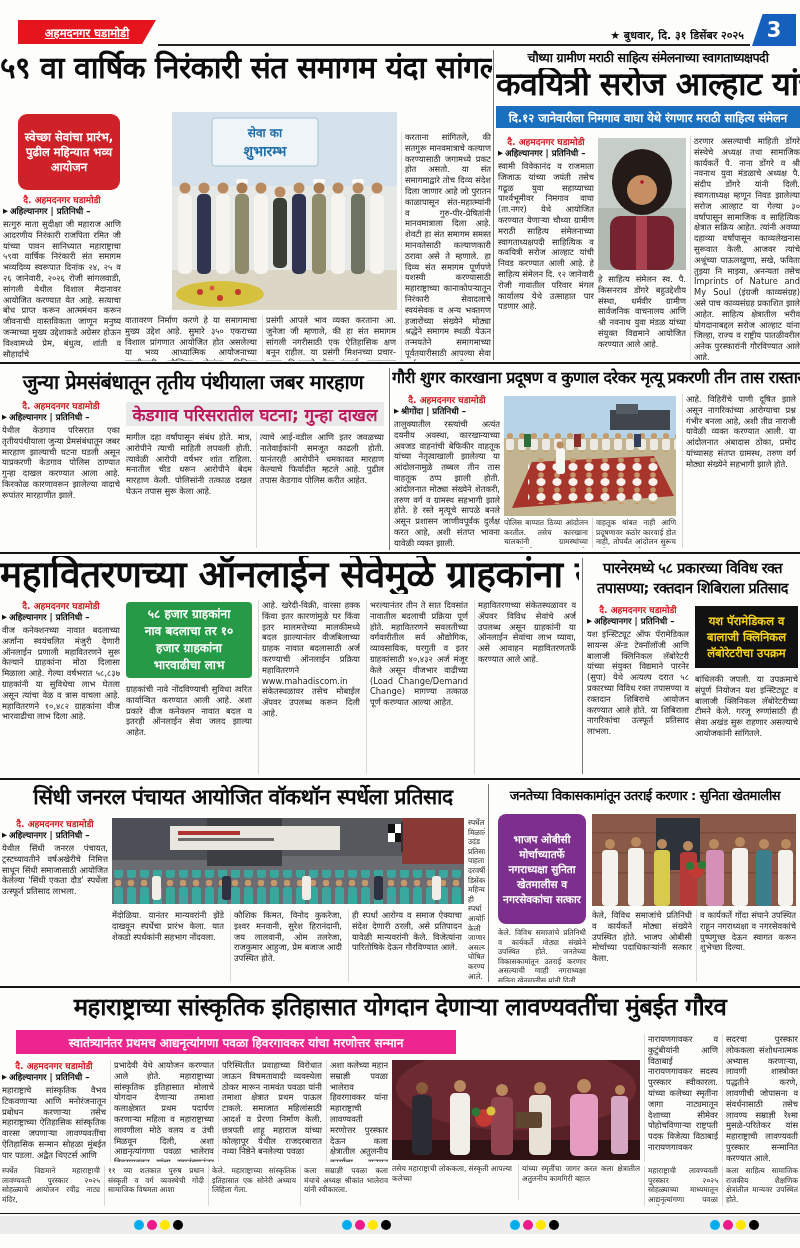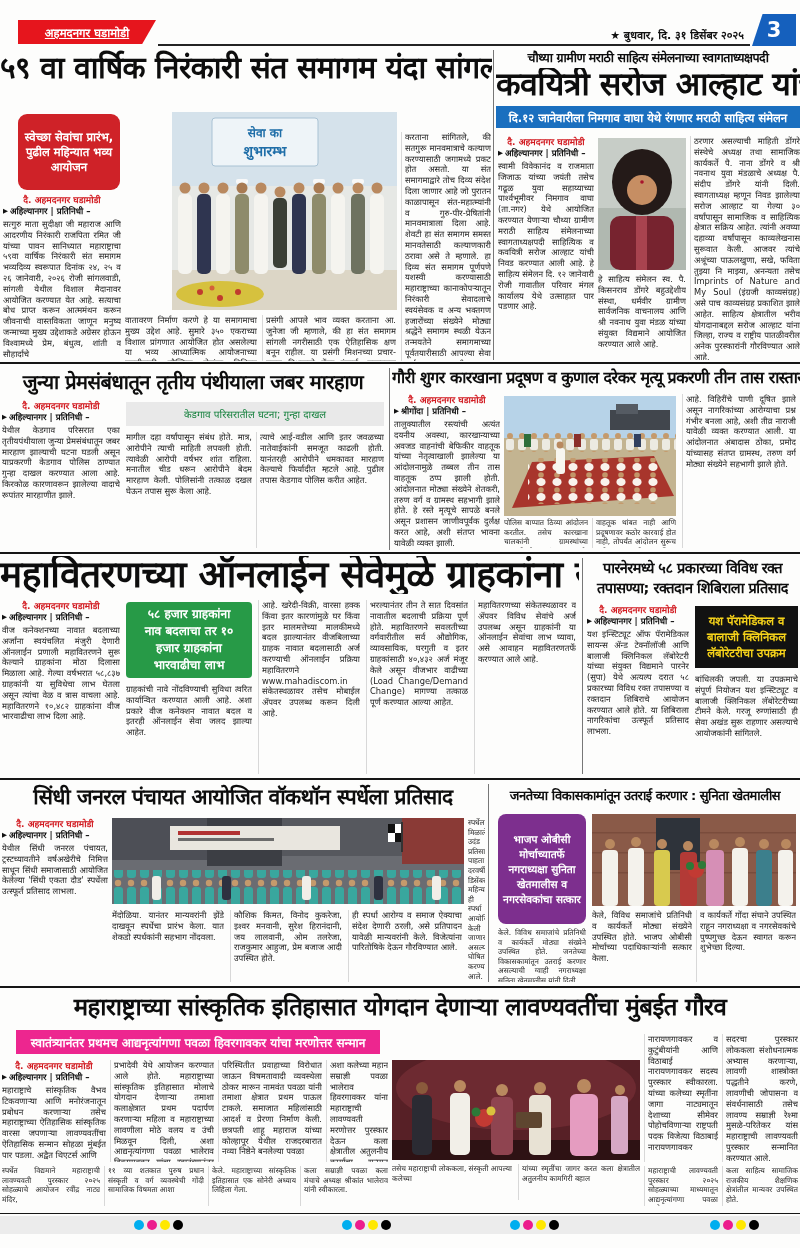--- a/index.html
+++ b/index.html
@@ -121,21 +121,21 @@
   <div class="hr" style="top:362px;height:2px"></div>
 
   <div class="abs" style="left:0;top:366px;width:386px;height:184px">
     <div class="hl" style="position:absolute;left:0;top:2px;width:386px;font-size:20px;line-height:28px">जुन्या प्रेमसंबंधातून तृतीय पंथीयाला जबर मारहाण</div>
     <div class="body abs" style="left:2px;top:34px;width:118px;height:148px">
       <div class="press">दै. अहमदनगर घडामोडी</div>
       <div class="city"><span class="mk">▶</span><span>अहिल्यानगर | प्रतिनिधी –</span></div>
       <span>येथील केडगाव परिसरात एका तृतीयपंथीयाला जुन्या प्रेमसंबंधातून जबर मारहाण झाल्याची घटना घडली असून याप्रकरणी केडगाव पोलिस ठाण्यात गुन्हा दाखल करण्यात आला आहे. किरकोळ कारणावरून झालेल्या वादाचे रूपांतर मारहाणीत झाले.</span>
     </div>
     <div class="abs" style="left:126px;top:36px;width:258px;height:24px;background:#e9e9e9;display:flex;align-items:center;justify-content:center">
-      <span style="font-weight:400;font-size:10px;color:#15803d;white-space:nowrap">केडगाव परिसरातील घटना; गुन्हा दाखल</span>
+      <span style="font-weight:700;font-size:17px;color:#be185d;white-space:nowrap">केडगाव परिसरातील घटना; गुन्हा दाखल</span>
     </div>
     <div class="body abs" style="left:126px;top:66px;width:126px;height:116px"><span>मागील दहा वर्षांपासून संबंध होते. मात्र, आरोपीने त्याची माहिती लपवली होती. त्यावेळी आरोपी वर्षभर शांत राहिला. मनातील चीड धरून आरोपीने बेदम मारहाण केली. पोलिसांनी तत्काळ दखल घेऊन तपास सुरू केला आहे.</span></div>
     <div class="body abs cr" style="left:256px;top:66px;width:128px;height:116px"><span>त्याचे आई-वडील आणि इतर जवळच्या नातेवाईकांनी समजूत काढली होती. यानंतरही आरोपीने धमकावत मारहाण केल्याचे फिर्यादीत म्हटले आहे. पुढील तपास केडगाव पोलिस करीत आहेत.</span></div>
   </div>
 
   <div class="vr" style="left:389px;top:368px;height:182px"></div>
 
   <div class="abs" style="left:392px;top:366px;width:408px;height:184px">
     <div class="hl" style="position:absolute;left:0;top:0;width:408px;font-size:16px;line-height:24px">गौरी शुगर कारखाना प्रदूषण व कुणाल दरेकर मृत्यू प्रकरणी तीन तास रास्तारोको</div>
     <div class="body abs" style="left:2px;top:28px;width:106px;height:154px">
@@ -283,21 +283,21 @@
         <circle cx="110" cy="51" r="4" fill="#2d7a38"></circle>
     </svg>
     <div class="body abs" style="left:102px;top:128px;width:100px;height:72px"><span>केले, विविध समाजांचे प्रतिनिधी व कार्यकर्ते मोठ्या संख्येने उपस्थित होते. भाजप ओबीसी मोर्चाच्या पदाधिकाऱ्यांनी सत्कार केला.</span></div>
     <div class="body abs cr" style="left:206px;top:128px;width:100px;height:72px"><span>व कार्यकर्ते गोंदा संघाने उपस्थित राहून नगराध्यक्षा व नगरसेवकांचे पुष्पगुच्छ देऊन स्वागत करून शुभेच्छा दिल्या.</span></div>
   </div>
 
   <div class="hr" style="top:986px;height:2px"></div>
 
   <div class="abs" style="left:0;top:990px;width:800px;height:222px">
     <div class="hl" style="position:absolute;left:0;top:0;width:800px;font-size:24px;line-height:34px">महाराष्ट्राच्या सांस्कृतिक इतिहासात योगदान देणाऱ्या लावण्यवतींचा मुंबईत गौरव</div>
-    <div class="box abs" style="left:16px;top:40px;width:364px;height:24px;background:#ed268f;font-size:12px;white-space:nowrap">
+    <div class="box abs" style="left:16px;top:40px;width:440px;height:24px;background:#ed268f;font-size:12px;white-space:nowrap">
       <span>स्वातंत्र्यानंतर प्रथमच आद्यनृत्यांगणा पवळा हिवरगावकर यांचा मरणोत्तर सन्मान</span>
     </div>
     <div class="body abs" style="left:2px;top:70px;width:104px;height:102px">
       <div class="press">दै. अहमदनगर घडामोडी</div>
       <div class="city"><span class="mk">▶</span><span>अहिल्यानगर | प्रतिनिधी –</span></div>
       <span>महाराष्ट्राचे सांस्कृतिक वैभव टिकवणाऱ्या आणि मनोरंजनातून प्रबोधन करणाऱ्या तसेच महाराष्ट्राच्या ऐतिहासिक सांस्कृतिक वारसा जपणाऱ्या लावण्यवतींचा ऐतिहासिक सन्मान सोहळा मुंबईत पार पडला. अद्वैत थिएटर्स आणि</span>
     </div>
     <div class="body abs cr" style="left:110px;top:70px;width:104px;height:102px"><span>प्रभादेवी येथे आयोजन करण्यात आले होते. महाराष्ट्राच्या सांस्कृतिक इतिहासात मोलाचे योगदान देणाऱ्या तमाशा कलाक्षेत्रात प्रथम पदार्पण करणाऱ्या महिला व महाराष्ट्राच्या लावणीला मोठे वलय व उंची मिळवून दिली, अशा आद्यनृत्यांगणा पवळा भालेराव हिवरगावकर यांचा स्वातंत्र्यानंतर प्रथमच मरणोत्तर</span></div>
     <div class="body abs cr" style="left:218px;top:70px;width:104px;height:102px"><span>परिस्थितीत प्रवाहाच्या विरोधात जाऊन विषमतावादी व्यवस्थेला ठोकर मारून नामवंत पवळा यांनी तमाशा क्षेत्रात प्रथम पाऊल टाकले. समाजात महिलांसाठी आदर्श व प्रेरणा निर्माण केली. छत्रपती शाहू महाराज यांच्या कोल्हापूर येथील राजदरबारात नव्या निष्ठेने बनलेल्या पवळा</span></div>
     <div class="body abs cr" style="left:326px;top:70px;width:62px;height:102px"><span>अशा कलेच्या महान सम्राज्ञी पवळा भालेराव हिवरगावकर यांना महाराष्ट्राची लावण्यवती मरणोत्तर पुरस्कार देऊन कला क्षेत्रातील अतुलनीय कार्याचा सन्मान करण्यात आला आहे. सदर पुरस्कार राज्य महिला आयोग मा.सदस्य ॲड. आशाताई लांडगे व श्रीमती शिल्पा पनाड यांच्या हस्ते पवळा यांचे</span></div>

